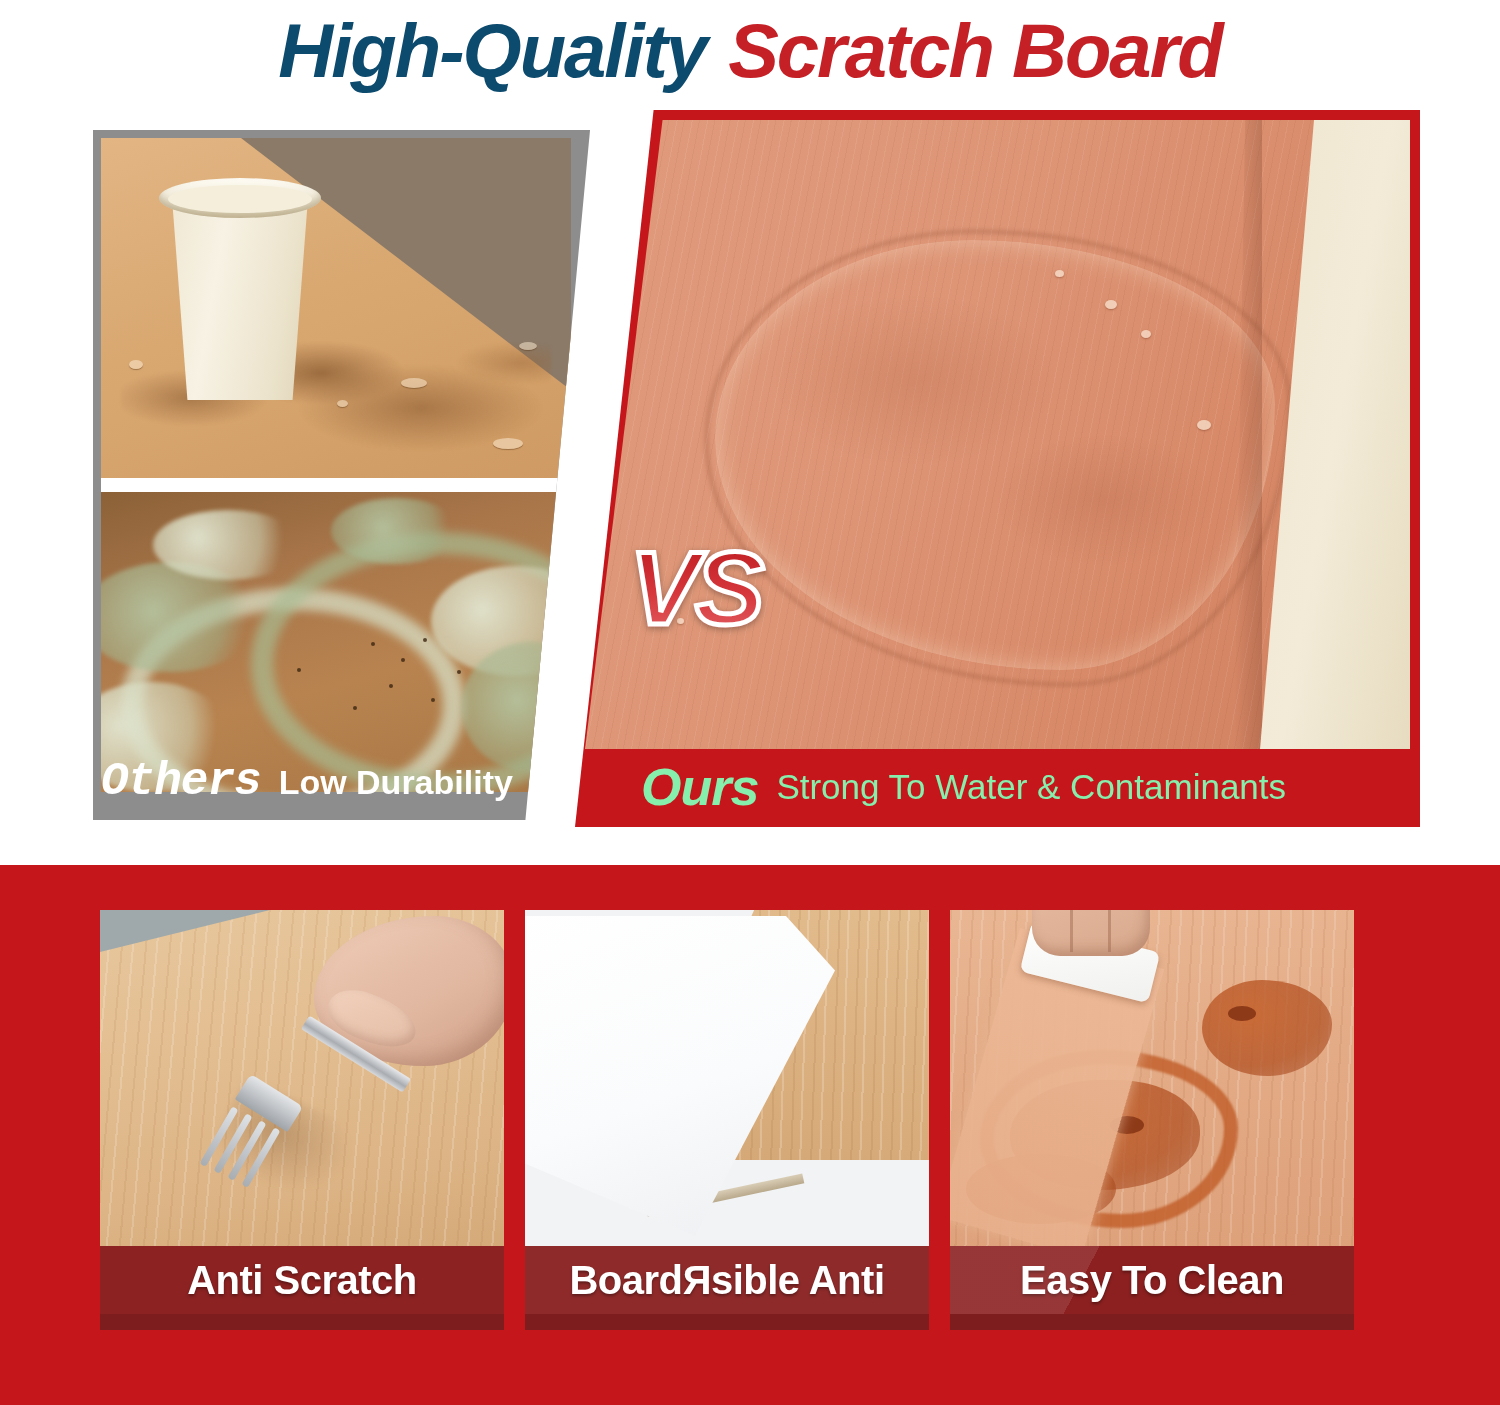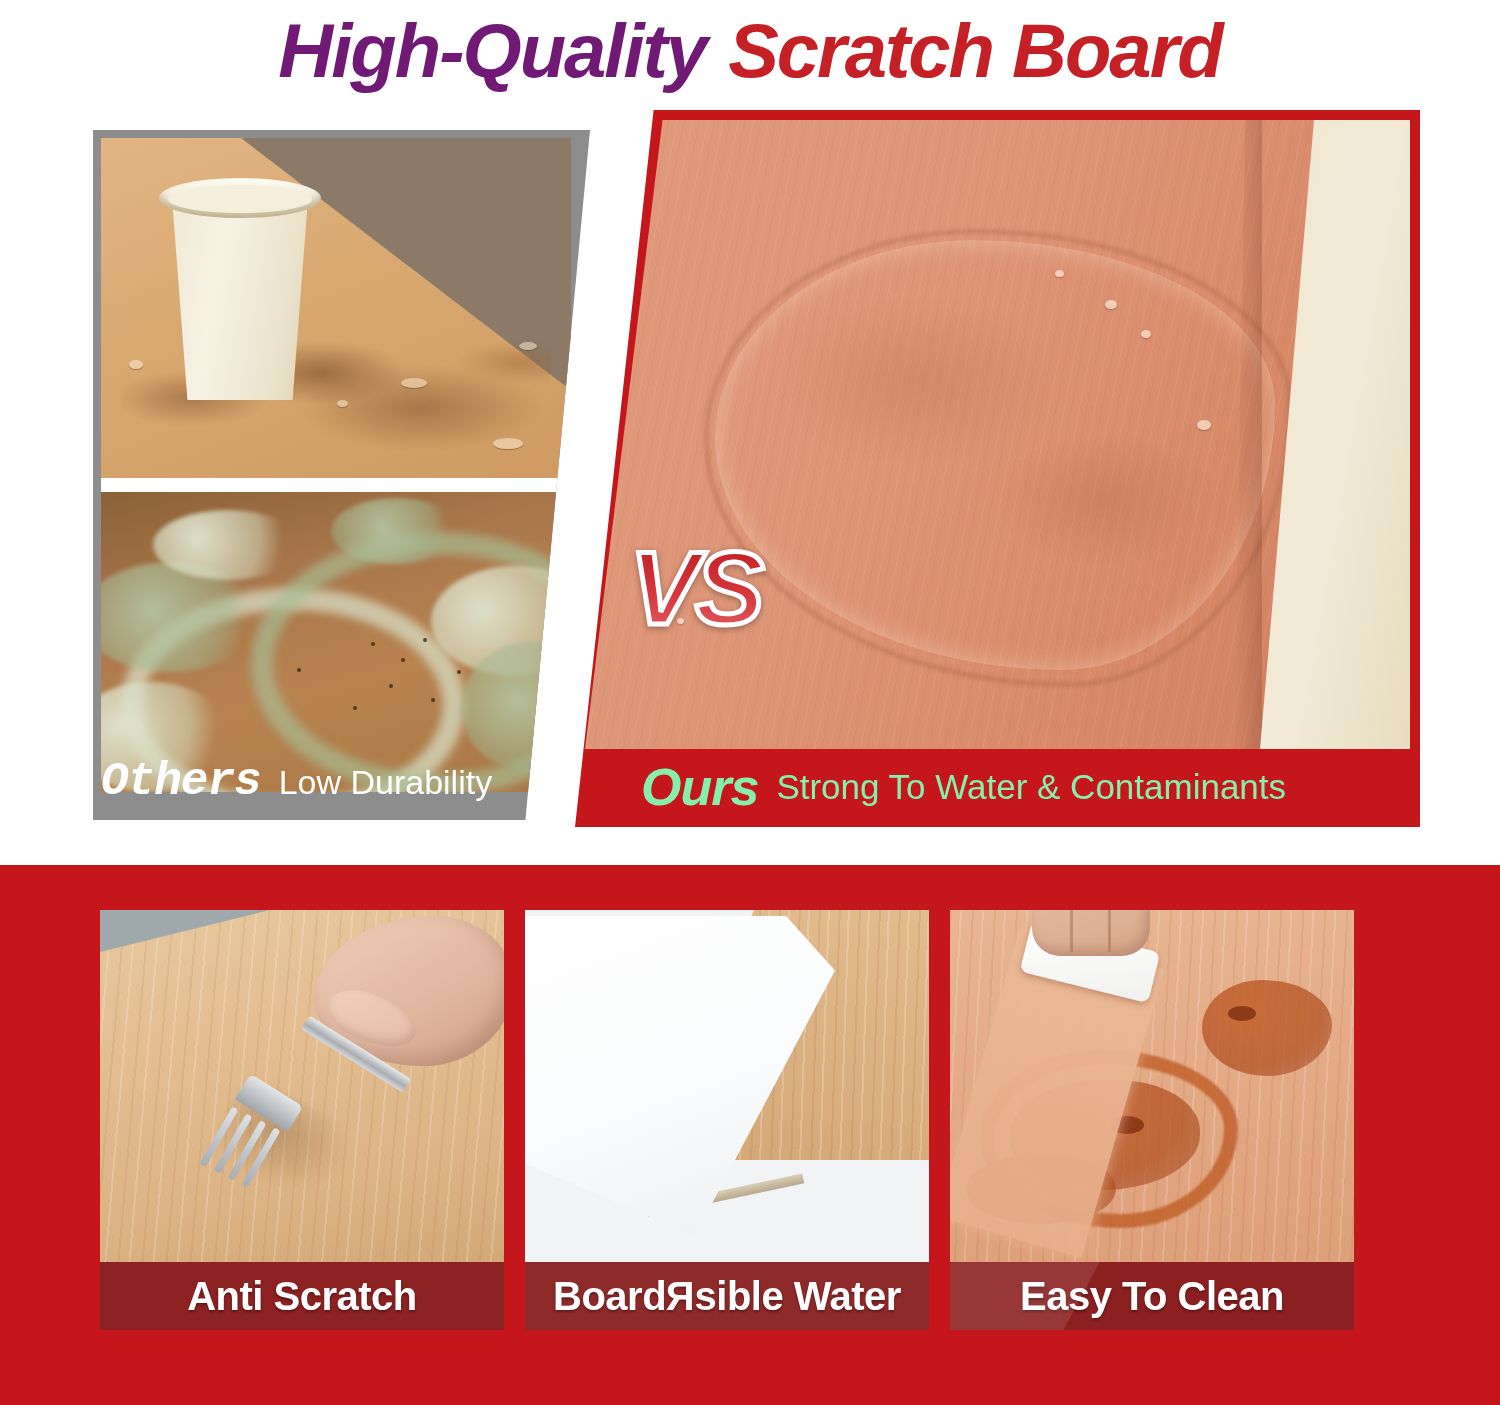--- a/index.html
+++ b/index.html
@@ -6,21 +6,21 @@
   body{width:1500px;height:1405px;font-family:"Liberation Sans",sans-serif;overflow:hidden;}
   .page{position:relative;width:1500px;height:1405px;background:#ffffff;}
 
   
   .headline{
     position:absolute;left:0;top:0;width:1500px;height:100px;
     display:flex;align-items:center;justify-content:center;
     font-size:76px;font-weight:bold;font-style:italic;
     letter-spacing:-2px;white-space:nowrap;
   }
-  .headline .t1{color:#701a75;}
+  .headline .t1{color:#0c4a6e;}
   .headline .t2{color:#c62027;margin-left:22px;}
 
   
   .compare{position:absolute;left:0;top:104px;width:1500px;height:730px;}
 
   
   .others{
     position:absolute;left:93px;top:26px;width:497px;height:690px;
     background:#8d8d8d;
     clip-path:polygon(0 0, 100% 0, 87% 100%, 0 100%);
@@ -89,21 +89,21 @@
     filter:blur(5px);
   }
   .mold-ring.g2{border-color:rgba(168,188,148,.68);}
   .spore{position:absolute;width:4px;height:4px;border-radius:50%;background:rgba(60,38,16,.8);}
 
   .others-caption{
     position:absolute;left:8px;bottom:8px;width:470px;height:60px;
     display:flex;align-items:center;color:#fff;white-space:nowrap;
   }
   .others-caption .big{font-size:46px;font-weight:bold;font-style:italic;letter-spacing:-1px;font-family:Liberation Mono, monospace;}
-  .others-caption .small{font-size:34px;font-weight:normal;margin-left:18px;}
+  .others-caption .small{font-size:34px;font-weight:bold;margin-left:18px;}
 
   
   .ours{
     position:absolute;left:575px;top:6px;width:845px;height:717px;
     background:#c5161c;
     clip-path:polygon(9.3% 0, 100% 0, 100% 100%, 0 100%);
   }
   .ours-inner{
     position:absolute;left:10px;top:10px;right:10px;bottom:78px;
     overflow:hidden;
@@ -275,21 +275,21 @@
     background:linear-gradient(160deg,#e8bda3,#d7a78b);
     border-radius:20px 20px 28px 28px;
     box-shadow:inset -4px -6px 12px rgba(140,90,65,.35);
   }
   .fingers3:after{
     content:"";position:absolute;left:38px;top:10px;width:3px;height:66px;
     background:rgba(160,108,82,.5);box-shadow:38px 0 0 rgba(160,108,82,.5);
   }
 
   .fcaption{
-    position:absolute;left:0;bottom:0;width:100%;height:68px;
+    position:absolute;left:0;bottom:16px;width:100%;height:68px;
     display:flex;align-items:center;justify-content:center;
     color:#ffffff;font-size:40px;font-weight:bold;letter-spacing:-.5px;white-space:nowrap;
     text-shadow:0 2px 3px rgba(0,0,0,.35);
   }
   .fcard.c1 .fcaption{background:#8c2222;}
   .fcard.c2 .fcaption{background:#8f2a2a;}
   .fcard.c3 .fcaption{background:#8c2020;}
   .fcard.c3 .fcaption:before{
     content:"";position:absolute;inset:0;
     background:linear-gradient(118deg, rgba(255,255,255,.10) 0 34%, rgba(255,255,255,0) 34%);
@@ -405,21 +405,21 @@
           <div class="rev-bg"></div>
           <div class="rev-wood">
               <div class="gr"></div>
             </div>
           <div class="rev-core"></div>
           <div class="rev-white"></div>
         </div>
         <div class="fcaption">
           <span>Board</span>
             <span class="rev-r">R</span>
-            <span>sible Water</span>
+            <span>sible Anti</span>
         </div>
       </div>
 
       <div class="fcard c3">
         <div class="fphoto">
           <div class="wood3">
               <div class="gr"></div>
             </div>
           <div class="sauce-ring" style="left:30px;top:140px;width:230px;height:150px;"></div>
           <div class="sauce" style="left:60px;top:170px;width:190px;height:110px;border-radius:50% 46% 54% 50%/52% 48% 52% 48%;"></div>

